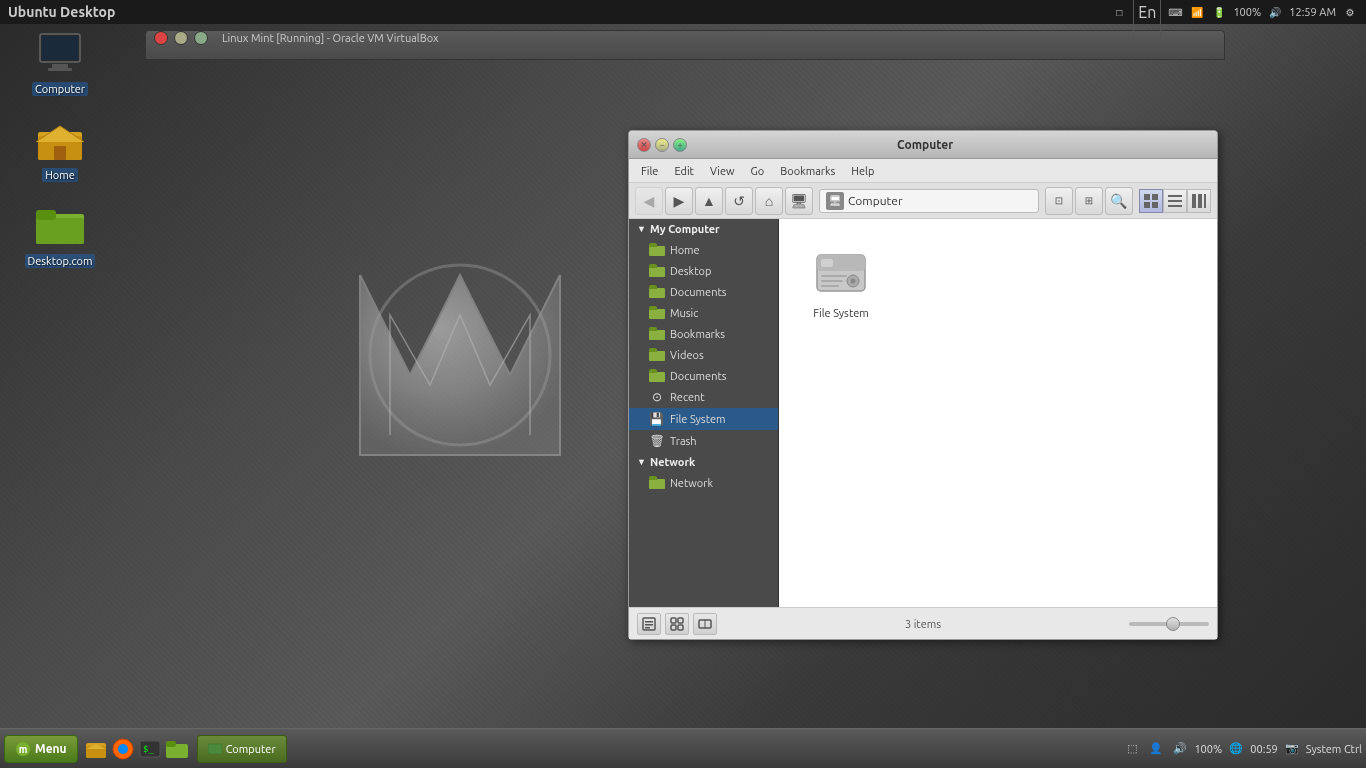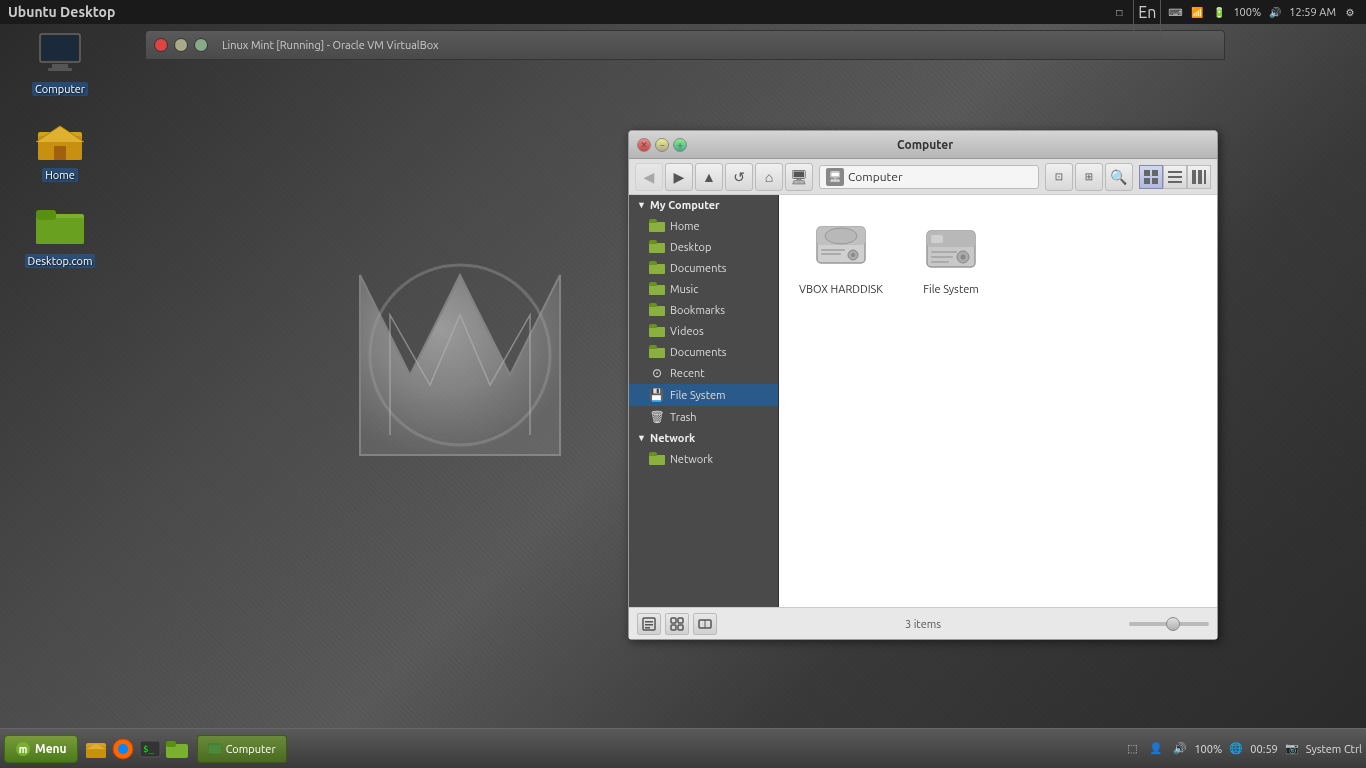--- a/index.html
+++ b/index.html
@@ -204,21 +204,21 @@
     .vbox-window {
       position: absolute;
       top: 30px;
       left: 145px;
       width: 1080px;
       height: 30px;
       background: linear-gradient(to bottom, #5a5a5a, #4a4a4a);
       border: 1px solid #333;
       border-radius: 4px 4px 0 0;
       display: flex;
-      align-items: center;
+      align-items: flex-start;
       padding: 0 8px;
       z-index: 50;
     }
 
     .vbox-titlebar {
       display: flex;
       align-items: center;
       gap: 6px;
     }
 
@@ -667,20 +667,28 @@
     <div class="fm-titlebar">
       <div class="fm-btn-group">
         <div class="fm-btn fm-btn-close-w">✕</div>
         <div class="fm-btn fm-btn-min-w">−</div>
         <div class="fm-btn fm-btn-max-w">+</div>
       </div>
       <div class="fm-title-text">Computer</div>
       <div style="width:46px"></div>
     </div>
 
+    <div class="fm-menubar">
+      <div class="fm-menu-item">File</div>
+      <div class="fm-menu-item">Edit</div>
+      <div class="fm-menu-item">View</div>
+      <div class="fm-menu-item">Go</div>
+      <div class="fm-menu-item">Bookmarks</div>
+      <div class="fm-menu-item">Help</div>
+    </div>
 
     <div class="fm-toolbar">
       <div class="fm-tool-btn fm-tool-btn-disabled">◀</div>
       <div class="fm-tool-btn">▶</div>
       <div class="fm-tool-btn">▲</div>
       <div class="fm-tool-btn">↺</div>
       <div class="fm-tool-btn">⌂</div>
       <div class="fm-tool-btn">🖥</div>
 
       <div class="fm-location-bar">
@@ -774,34 +782,20 @@
         </div>
         <div class="fm-sidebar-item">
           <span class="fm-sidebar-folder-icon"></span>
           <span>Network</span>
         </div>
       </div>
 
       <div class="fm-files">
 
 
-        <div class="fm-file-item">
-          <div class="fm-file-icon">
-            <svg width="64" height="64" viewBox="0 0 64 64">
-              <rect x="8" y="14" width="48" height="36" rx="4" fill="#d0d0d0" stroke="#999" stroke-width="1.5"></rect>
-              <rect x="8" y="14" width="48" height="18" rx="4" fill="#c0c0c0"></rect>
-              <ellipse cx="32" cy="23" rx="16" ry="8" fill="#b8b8b8" stroke="#999" stroke-width="1"></ellipse>
-              <circle cx="44" cy="42" r="5" fill="#aaa" stroke="#888" stroke-width="1"></circle>
-              <circle cx="44" cy="42" r="2" fill="#888"></circle>
-              <rect x="12" y="36" width="24" height="2" rx="1" fill="#aaa"></rect>
-              <rect x="12" y="40" width="20" height="2" rx="1" fill="#aaa"></rect>
-            </svg>
-          </div>
-          <div class="fm-file-label">VBOX HARDDISK</div>
-        </div>
 
         <div class="fm-file-item">
           <div class="fm-file-icon">
             <svg width="64" height="64" viewBox="0 0 64 64">
               <rect x="8" y="18" width="48" height="36" rx="4" fill="#c8c8c8" stroke="#999" stroke-width="1.5"></rect>
               <rect x="8" y="18" width="48" height="16" rx="4" fill="#b8b8b8"></rect>
               <rect x="12" y="22" width="12" height="8" rx="2" fill="#d0d0d0"></rect>
               <circle cx="44" cy="44" r="6" fill="#aaa" stroke="#888" stroke-width="1"></circle>
               <circle cx="44" cy="44" r="2.5" fill="#888"></circle>
               <rect x="12" y="38" width="26" height="2" rx="1" fill="#aaa"></rect>

